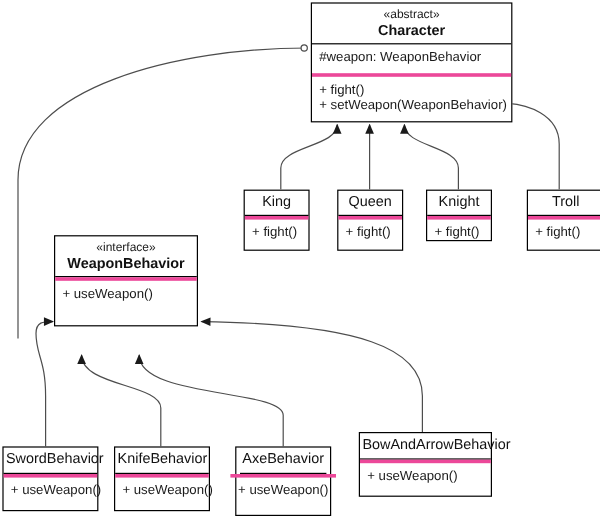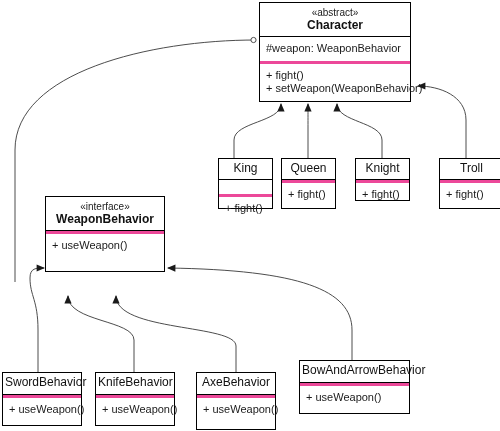--- a/index.html
+++ b/index.html
@@ -121,35 +121,35 @@
 
     <path class="edge-path" marker-end="url(#arrow-head)" d="M 38 372 L 38 330 C 38 300 30 296 30 278 C 30 268 36 268 44 268"></path>
 
     <path class="edge-path" marker-end="url(#arrow-head)" d="M 134 372 L 134 340 C 134 320 68 322 68 296"></path>
 
     <path class="edge-path" marker-end="url(#arrow-head)" d="M 236 372 L 236 346 C 236 324 116 332 116 296"></path>
 
     <path class="edge-path" marker-end="url(#arrow-head)" d="M 352 372 L 352 330 C 352 290 300 270 168 268"></path>
   </svg>
 
-  <div class="uml-class" style="left:259px; top:2px; width:152px; height:100px;">
+  <div class="uml-class" style="left:259px; top:2px; width:168px; height:100px;">
     <div class="uml-header tall">
       <span class="stereotype">«abstract»</span>
       <span class="classname bold">Character</span>
     </div>
     <div class="uml-section" style="flex:0 0 24px;">
       <span class="uml-member">#weapon: WeaponBehavior</span>
     </div>
     <div class="uml-section divider-top">
       <span class="uml-member">+ fight()</span>
       <span class="uml-member">+ setWeapon(WeaponBehavior)</span>
     </div>
   </div>
 
-  <div class="uml-class" style="left:218px; top:158px; width:55px; height:51px;gap:14px;">
+  <div class="uml-class" style="left:203px; top:158px; width:55px; height:51px;">
     <div class="uml-header" style="flex:0 0 21px;">
       <span class="classname">King</span>
     </div>
     <div class="uml-section divider-top">
       <span class="uml-member">+ fight()</span>
     </div>
   </div>
 
   <div class="uml-class" style="left:281px; top:158px; width:55px; height:51px;">
     <div class="uml-header" style="flex:0 0 21px;">
@@ -199,21 +199,21 @@
 
   <div class="uml-class" style="left:95px; top:372px; width:80px; height:54px;">
     <div class="uml-header" style="flex:0 0 22px;">
       <span class="classname">KnifeBehavior</span>
     </div>
     <div class="uml-section divider-top">
       <span class="uml-member">+ useWeapon()</span>
     </div>
   </div>
 
-  <div class="uml-class" style="left:196px; top:372px; width:80px; height:58px;">
+  <div class="uml-class" style="left:196px; top:372px; width:80px; height:58px;align-items:center;">
     <div class="uml-header" style="flex:0 0 22px;">
       <span class="classname">AxeBehavior</span>
     </div>
     <div class="uml-section divider-top">
       <span class="uml-member">+ useWeapon()</span>
     </div>
   </div>
 
   <div class="uml-class" style="left:299px; top:360px; width:111px; height:54px;">
     <div class="uml-header" style="flex:0 0 22px;">

